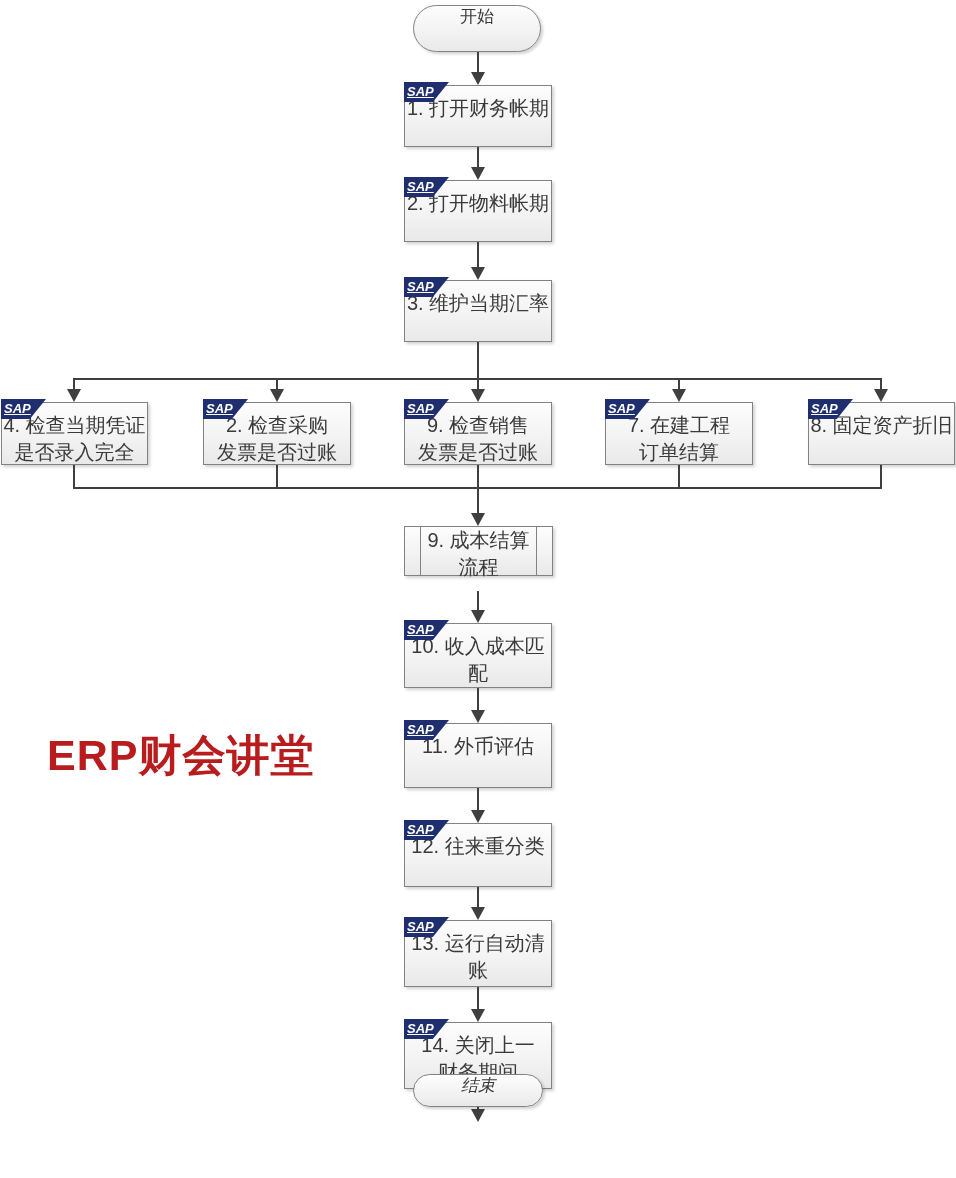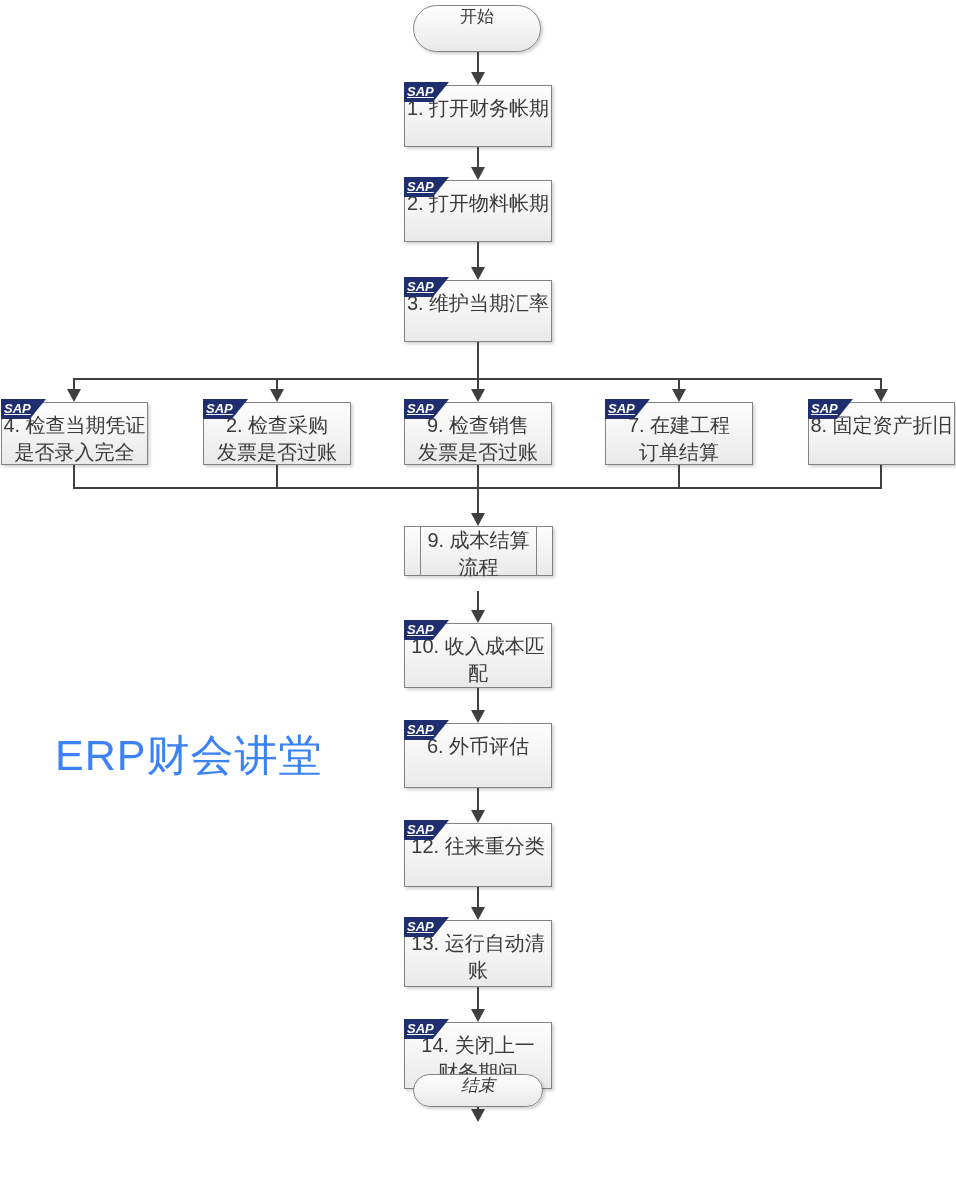--- a/index.html
+++ b/index.html
@@ -42,22 +42,22 @@
   .vline{position:absolute;width:2px;background:#3f3f3f;}
   .hline{position:absolute;height:2px;background:#3f3f3f;}
   .arrow-down{
     position:absolute;width:0;height:0;
     border-left:7px solid transparent;border-right:7px solid transparent;
     border-top:13px solid #3f3f3f;
   }
 
   
   .watermark{
-    position:absolute;left:55px;top:727px;
-    font-size:43px;font-weight:normal;color:#3b82f6;
+    position:absolute;left:47px;top:727px;
+    font-size:43px;font-weight:bold;color:#b91c1c;
     letter-spacing:1px;white-space:nowrap;
   }
 </style>
 </head>
 <body>
 
 <div class="canvas">
 
   <div class="node terminator" style="left:413px;top:5px;width:128px;height:47px;">
     <span class="lbl term-lbl">开始</span>
@@ -145,21 +145,21 @@
   <div class="node has-logo" style="left:404px;top:623px;width:148px;height:65px;">
     <div class="sap">SAP</div>
     <span class="lbl">10. 收入成本匹配</span>
   </div>
 
   <div class="vline" style="left:477px;top:688px;height:22px;"></div>
   <div class="arrow-down" style="left:471px;top:710px;"></div>
 
   <div class="node has-logo" style="left:404px;top:723px;width:148px;height:65px;">
     <div class="sap">SAP</div>
-    <span class="lbl">6. 外币评估</span>
+    <span class="lbl">11. 外币评估</span>
   </div>
 
   <div class="vline" style="left:477px;top:788px;height:22px;"></div>
   <div class="arrow-down" style="left:471px;top:810px;"></div>
 
   <div class="node has-logo" style="left:404px;top:823px;width:148px;height:64px;">
     <div class="sap">SAP</div>
     <span class="lbl">12. 往来重分类</span>
   </div>
 

